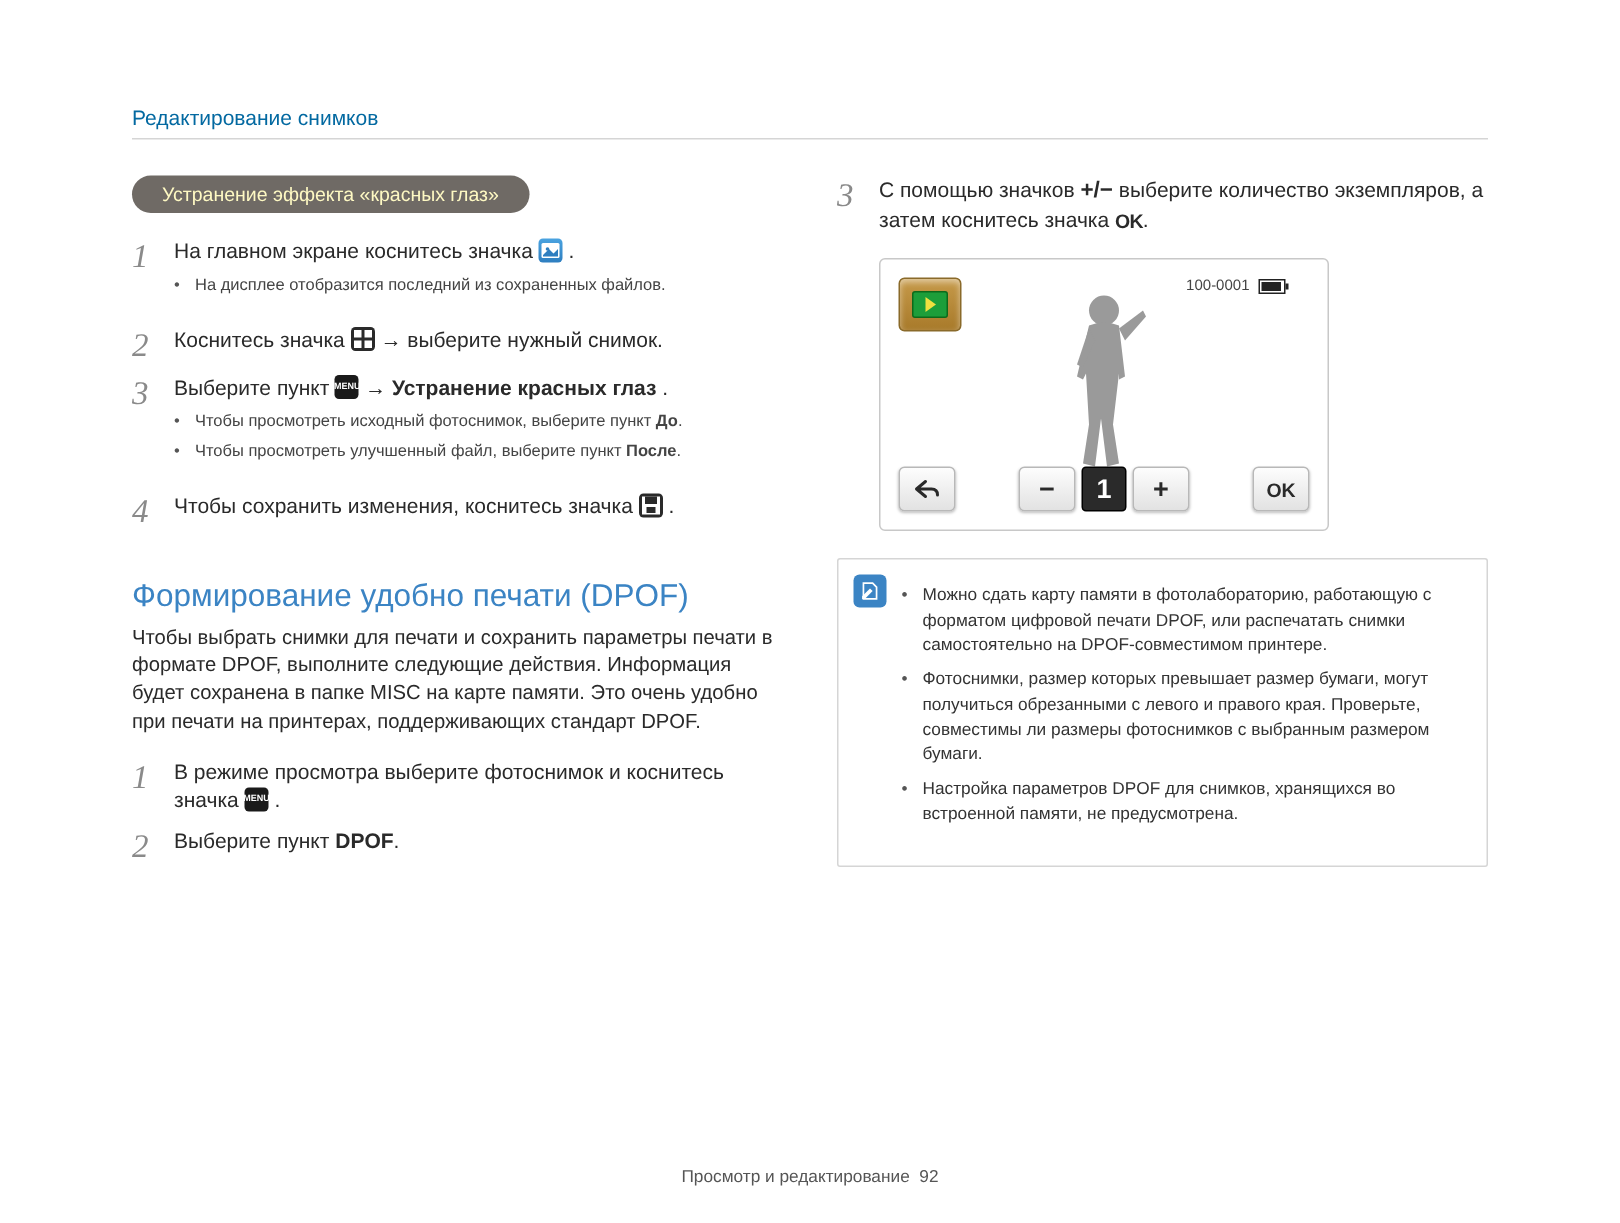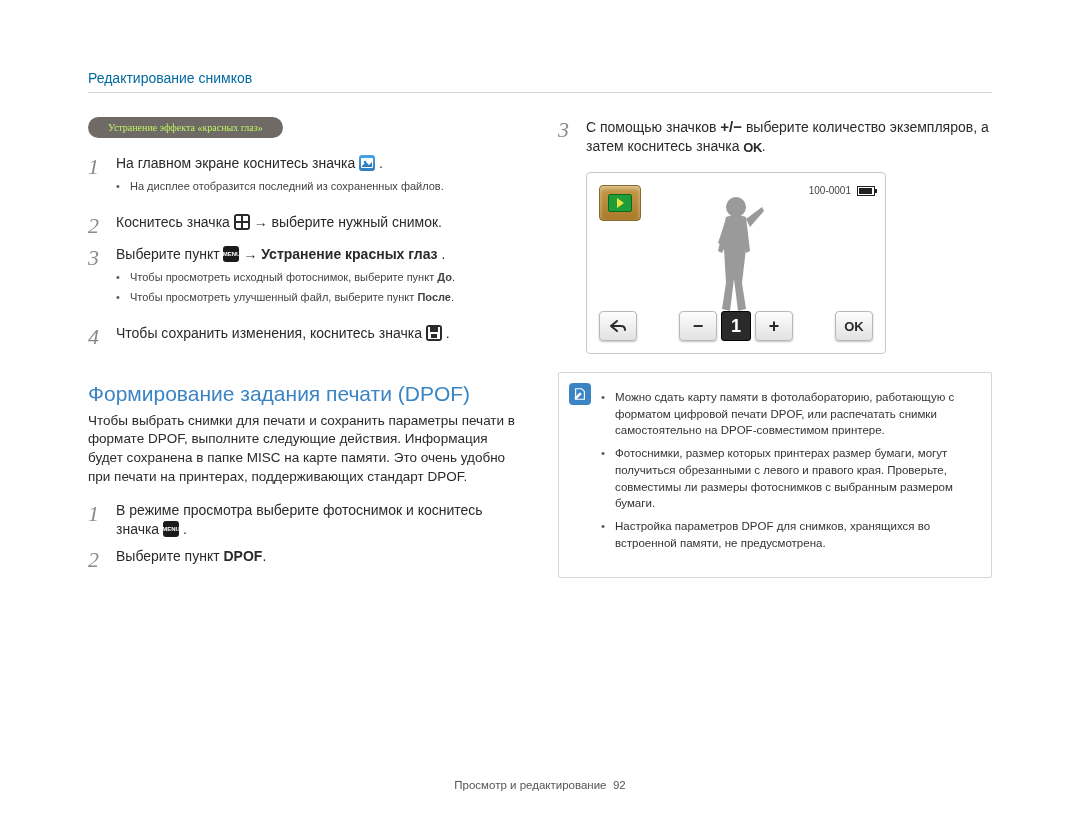--- a/index.html
+++ b/index.html
@@ -22,27 +22,26 @@
     margin-bottom: 24px;
   }
   .cols {
     display: flex;
     gap: 36px;
   }
   .col { flex: 1; min-width: 0; }
   .pill {
     display: inline-block;
     background: #6f6a65;
-    color: #bef264;
-    font-size: 10px;
+    color: #fef9c3;
+    font-size: 13px;
     font-weight: 500;
     padding: 5px 20px;
     border-radius: 18px;
     margin-bottom: 16px;
-    font-family: Liberation Serif, serif;
   }
   .step {
     display: flex;
     gap: 10px;
     margin-bottom: 8px;
     font-size: 14px;
     line-height: 1.35;
   }
   .step-num {
     font-family: Georgia, 'Times New Roman', serif;
@@ -141,21 +140,21 @@
   }
   .shot-topleft-inner {
     width:24px; height:18px; background:#1d9e3a; border-radius:2px;
     display:flex; align-items:center; justify-content:center;
     border:1px solid #0d6a1a;
   }
   .shot-topleft-inner::after{
     content:""; width:0;height:0;border-left:7px solid #f0e040;border-top:5px solid transparent;border-bottom:5px solid transparent;
   }
   .shot-topright {
-    position:absolute; top:6px; right:4px;
+    position:absolute; top:6px; right:22px;
     font-size:10px; color:#444; display:flex; align-items:center; gap:6px;
   }
   .battery{
     width:18px;height:10px;border:1px solid #222;position:relative;display:inline-block;
   }
   .battery::after{content:"";position:absolute;right:-3px;top:2px;width:2px;height:4px;background:#222;}
   .battery-fill{position:absolute;left:1px;top:1px;bottom:1px;width:80%;background:#222;}
   .person {
     position:absolute; top:14px; left:50%; transform:translateX(-50%);
   }
@@ -277,21 +276,21 @@
             <svg viewBox="0 0 16 16">
                 <rect x="2" y="2" width="12" height="12" fill="#fff"></rect>
                 <rect x="4" y="2" width="8" height="5" fill="#2a2a2a"></rect>
                 <rect x="5" y="9" width="6" height="4" fill="#2a2a2a"></rect>
               </svg>
           </span>
           <span>.</span>
         </div>
       </div>
 
-      <div class="h2">Формирование задания печати (DPOF)</div>
+      <div class="h2">Формирование удобно печати (DPOF)</div>
       <div class="para">Чтобы выбрать снимки для печати и сохранить параметры печати в формате DPOF, выполните следующие действия. Информация будет сохранена в папке MISC на карте памяти. Это очень удобно при печати на принтерах, поддерживающих стандарт DPOF.</div>
 
       <div class="step">
         <div class="step-num">1</div>
         <div class="step-body">
           <span>В режиме просмотра выберите фотоснимок и коснитесь значка </span>
           <span class="small-icon icon-menu">MENU</span>
           <span>.</span>
         </div>
       </div>
@@ -354,21 +353,21 @@
 
       <div class="note">
         <div class="note-icon">
           <svg viewBox="0 0 16 16">
               <path d="M3 2 L10 2 L13 5 L13 14 L3 14 Z" fill="none" stroke="#fff" stroke-width="1.3"></path>
               <path d="M2 12 L8 6 L10 8 L4 14 L2 14 Z" fill="#fff"></path>
             </svg>
         </div>
         <ul class="bullets">
           <li>Можно сдать карту памяти в фотолабораторию, работающую с форматом цифровой печати DPOF, или распечатать снимки самостоятельно на DPOF-совместимом принтере.</li>
-          <li>Фотоснимки, размер которых принтерах размер бумаги, могут получиться обрезанными с левого и правого края. Проверьте, совместимы ли размеры фотоснимков с выбранным размером бумаги.</li>
+          <li>Фотоснимки, размер которых превышает размер бумаги, могут получиться обрезанными с левого и правого края. Проверьте, совместимы ли размеры фотоснимков с выбранным размером бумаги.</li>
           <li>Настройка параметров DPOF для снимков, хранящихся во встроенной памяти, не предусмотрена.</li>
         </ul>
       </div>
 
     </div>
   </div>
 </div>
 
 <div class="footer">
   <span>Просмотр и редактирование</span>&nbsp;&nbsp;<span>92</span>

